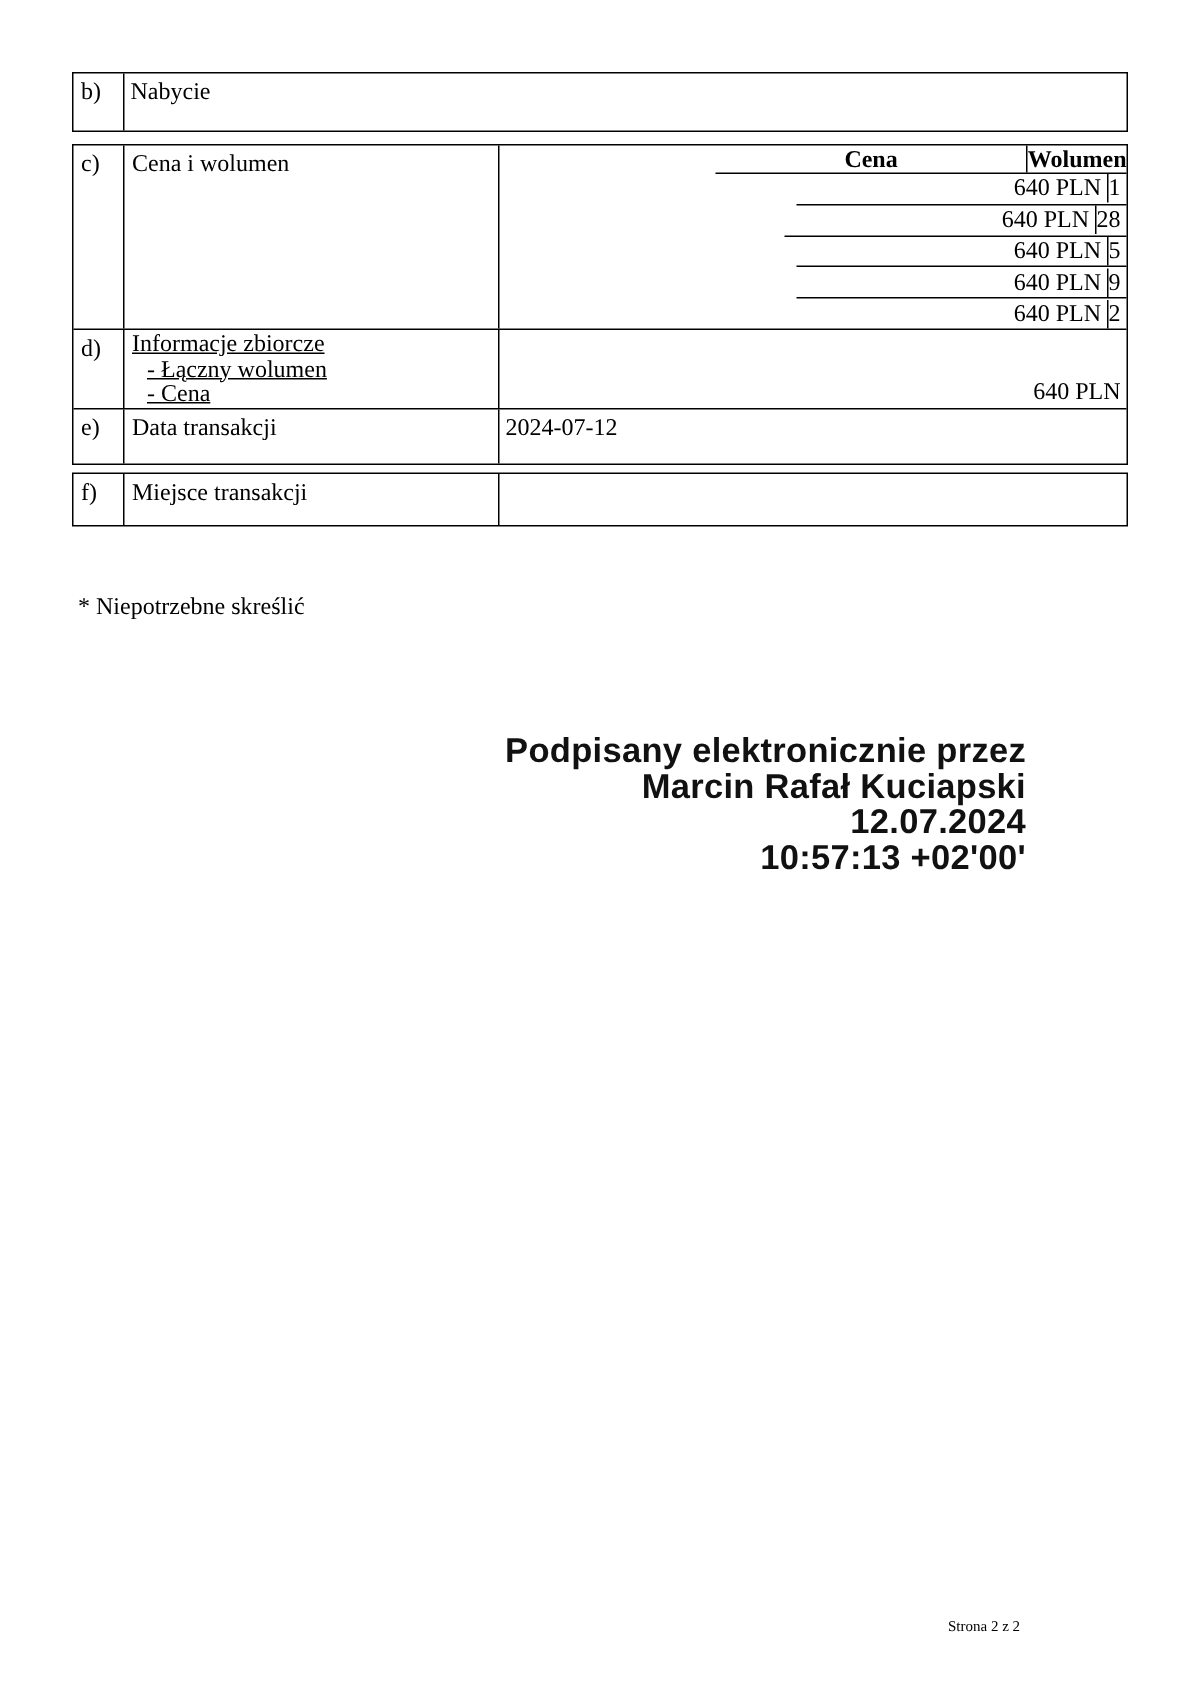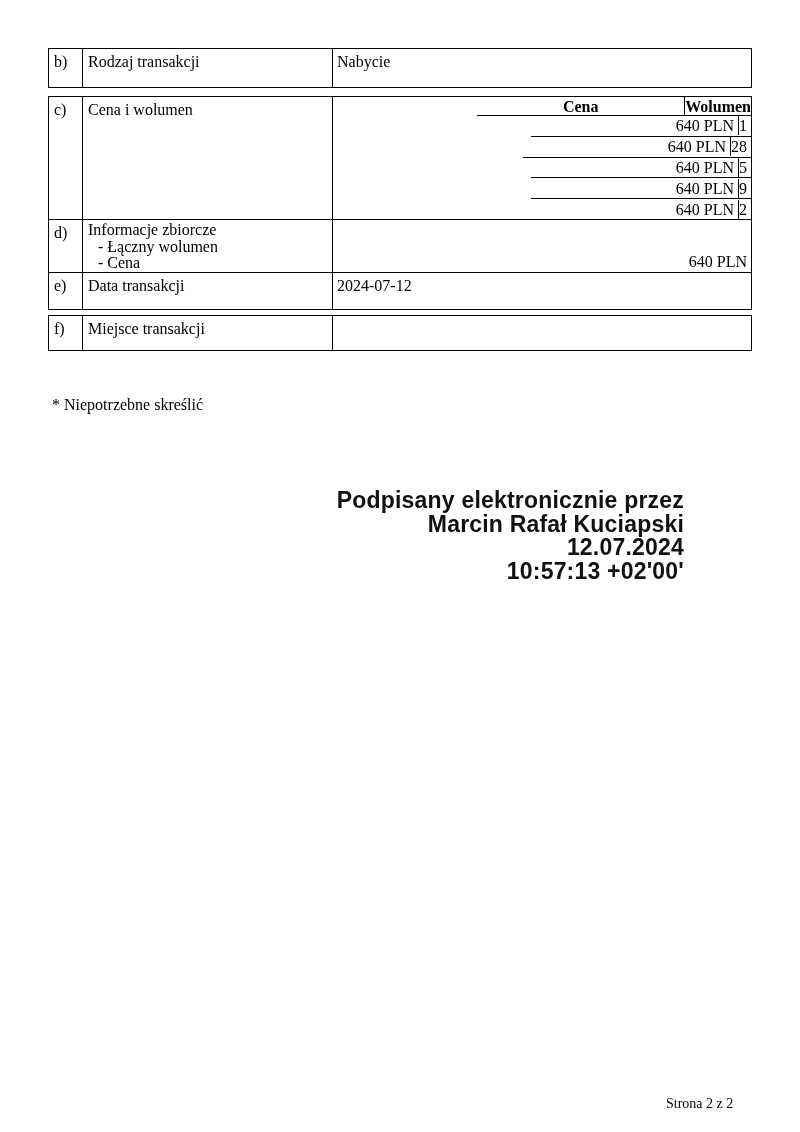--- a/index.html
+++ b/index.html
@@ -34,53 +34,52 @@
   .cell-subtable { flex:1; padding:0; display:flex; flex-direction:column;align-items:flex-end; }
   .sub-header { display:flex; height:19px; border-bottom:1.5px solid #000; font-weight:bold; }
   .sub-row    { display:flex; flex:1; border-bottom:1.5px solid #000; align-items:center; }
   .sub-row:last-child { border-bottom:none; }
   .col-cena    { width:208px; border-right:1.5px solid #000; text-align:center; }
   .col-wolumen { flex:1; text-align:center; }
   .sub-row .col-cena,
   .sub-row .col-wolumen { text-align:right; padding-right:4px; }
 
   
-  .row-d .cell-label { line-height:16.5px; padding-top:2px; }
+  .row-d .cell-label { line-height:16.5px; padding-top:2px;text-decoration:underline; }
   .d-dash { padding-left:10px; }
   .row-d .cell-value {
     display:flex; flex-direction:column; justify-content:flex-end;
     text-align:right; line-height:16.5px; padding-bottom:2px;
   }
 
   
   .footnote { position:absolute; left:52px; top:396px; font-size:16px; }
 
   
   .signature {
     position:absolute; left:284px; top:489px; width:400px;
     text-align:right;
     font-family:"Liberation Sans", sans-serif;
     font-size:23px; line-height:23.5px; color:#111;
     letter-spacing:0.2px;
     font-weight:bold;
   }
 
   
-  .page-footer { position:absolute; left:666px; top:1079px; font-size:14px;margin-top:17px; }
+  .page-footer { position:absolute; left:632px; top:1079px; font-size:10px; }
 </style>
 </head>
 <body>
 
 <div class="page">
 
   <div class="doc-table">
 
     <div class="tbox trow row-b">
       <div class="cell-letter">b)</div>
-      <div class="cell-label">Rodzaj transakcji</div>
       <div class="cell-value">Nabycie</div>
     </div>
 
     <div class="tbox group-cde">
 
       <div class="trow row-c">
         <div class="cell-letter">c)</div>
         <div class="cell-label">Cena i wolumen</div>
         <div class="cell-subtable">
           <div class="sub-header">

